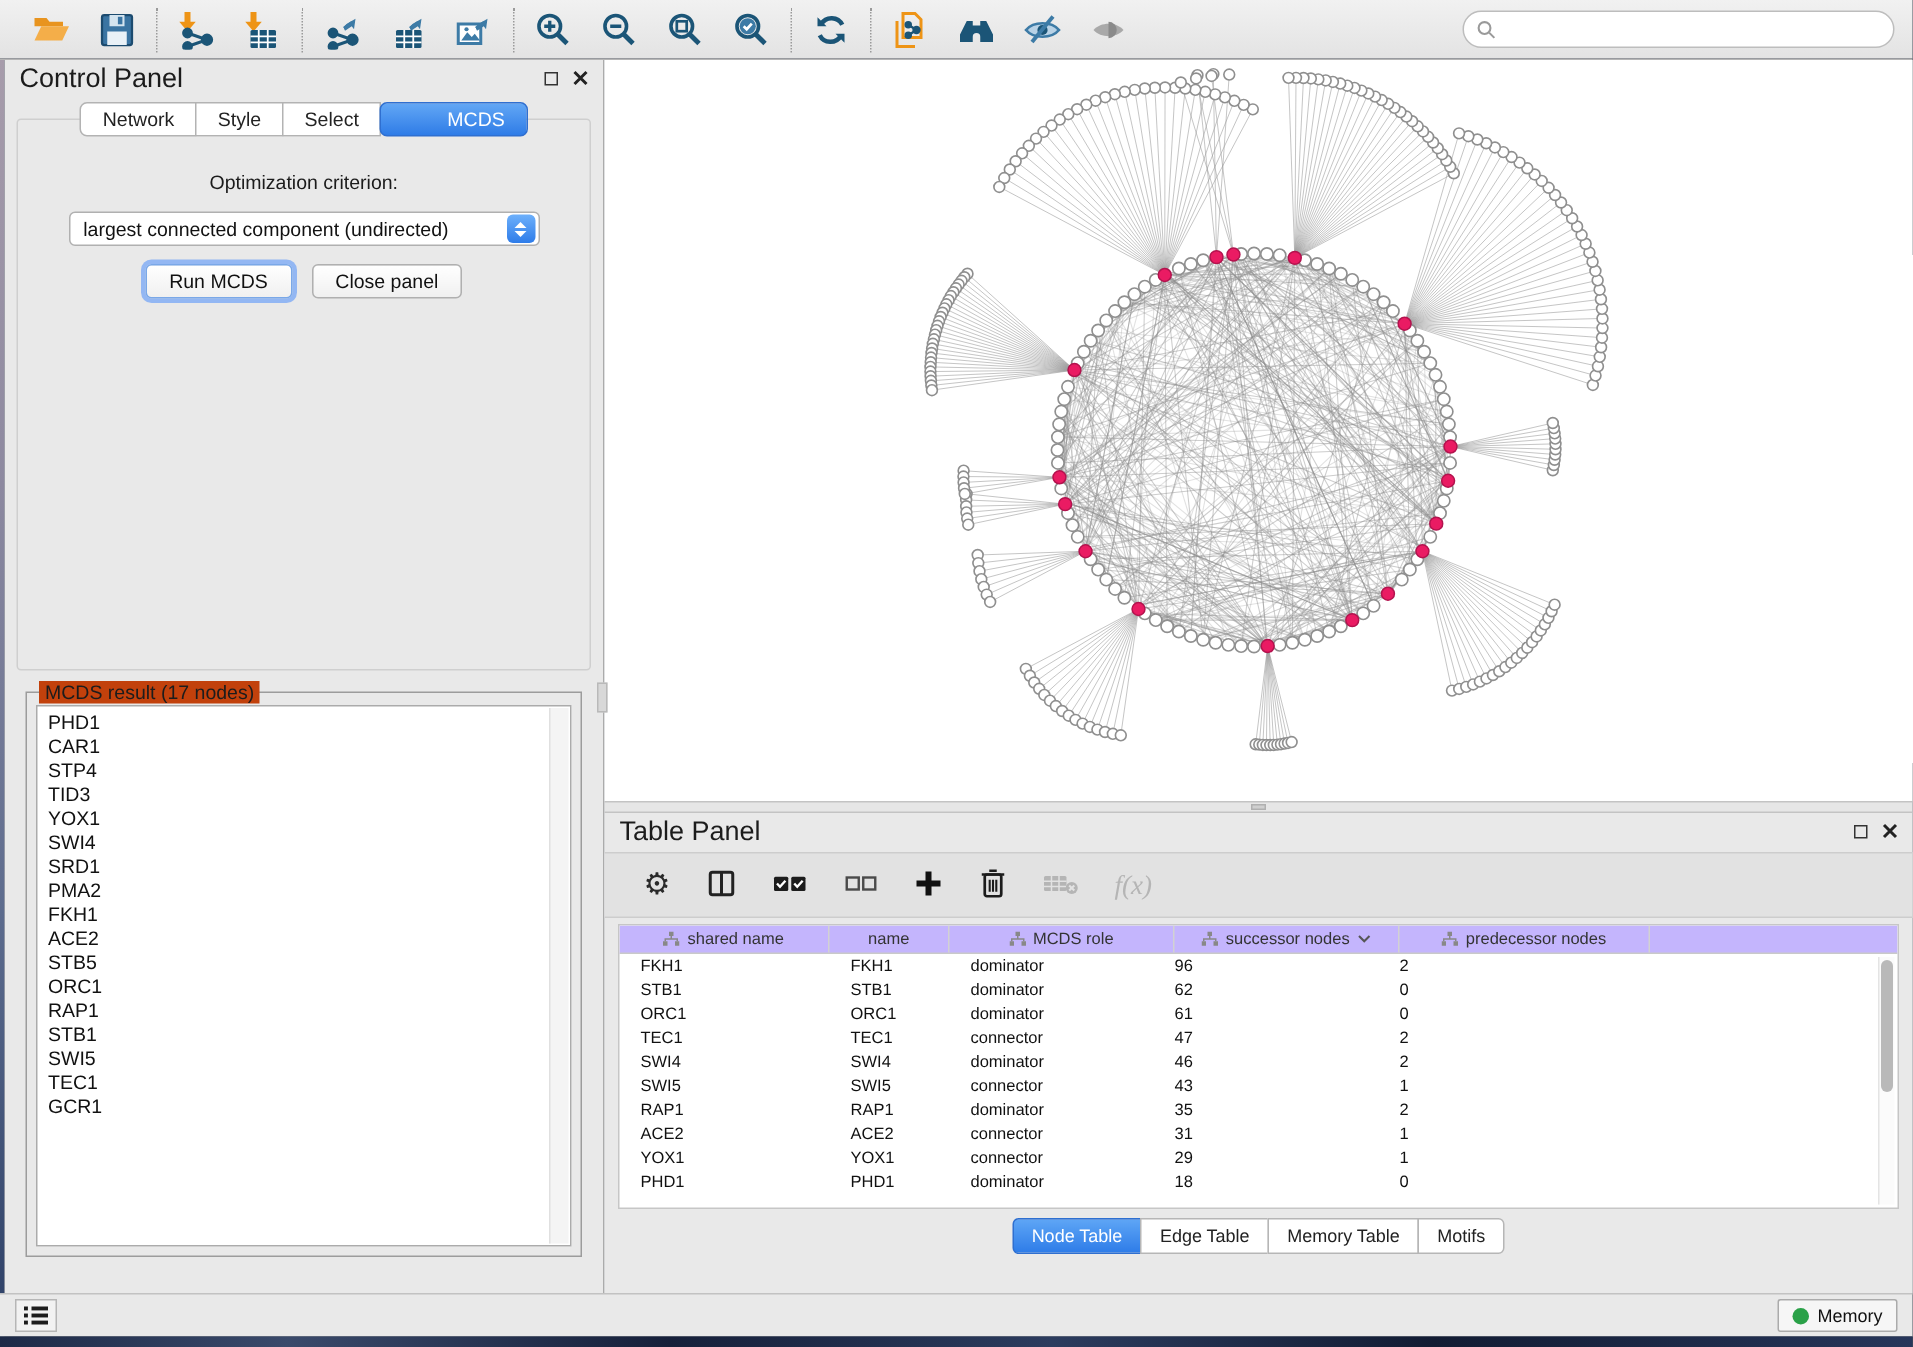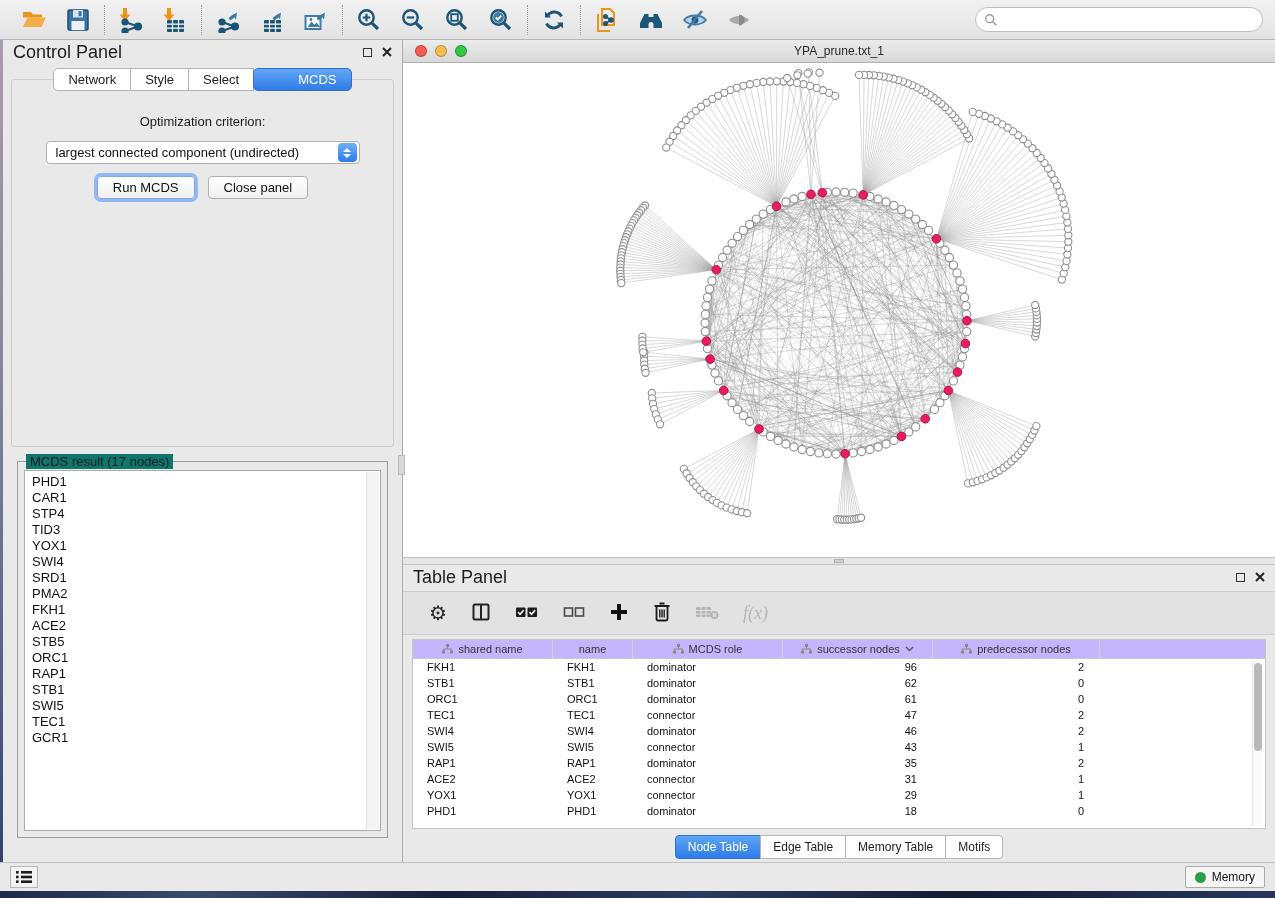--- a/index.html
+++ b/index.html
@@ -58,21 +58,21 @@
   .tri-down { width:0; height:0; border-left:4px solid transparent; border-right:4px solid transparent;
     border-top:4px solid #fff; }
   .cp-btn-row { margin-top:12px; display:flex; justify-content:center; gap:13px; }
   .cp-btn { font-size:13px; font-family:"Liberation Sans",sans-serif; color:#111;
     background:linear-gradient(#ffffff,#f0f0f0); border:1px solid #b0b0b0; border-radius:4px;
     padding:3px 15px; }
   .cp-btn.focused { box-shadow:0 0 0 3px rgba(90,150,250,.6); border-color:#7aa8e8; }
 
   .result-group { flex:1; margin:14px 14px 24px; border:1px solid #9c9c9c; position:relative;
     padding:10px 6px 6px; }
-  .result-legend { position:absolute; top:-8px; left:8px; background:#0f766e; padding:0 4px;
+  .result-legend { position:absolute; top:-8px; left:8px; background:#c2410c; padding:0 4px;
     font-size:13px; color:#1c1c1c; }
   .result-list { position:absolute; inset:8px 6px 6px; background:#fff; border:1px solid #ababab;
     overflow:hidden; padding:3px 0 0 7px; }
   .result-item { font-size:13px; line-height:16px; color:#111; }
   .result-scroll { position:absolute; top:1px; bottom:1px; right:1px; width:13px;
     background:#f4f4f4; border-left:1px solid #e0e0e0; }
 
   
   .right-col { position:absolute; left:403px; top:40px; right:0; bottom:36px;
     display:flex; flex-direction:column; background:#e9e9e9; }
@@ -104,21 +104,21 @@
   .fx-text { font-family:"Liberation Serif", serif; font-style:italic; font-size:18px; color:#b5b5b5; }
 
   .table-wrap { margin:4px 9px 0; background:#fff; border:1px solid #c6c6c6; height:190px;
     position:relative; overflow:hidden; }
   .thead { display:flex; height:19px; background:#c4b5fd; border-bottom:1px solid #c9c9c9; }
   .th { display:flex; align-items:center; justify-content:center; gap:5px; font-size:11px;
     color:#333; border-right:1px solid #d2d2d2; overflow:hidden; }
   .trow { display:flex; height:16px; }
   .td { font-size:11px; color:#111; line-height:16px; white-space:nowrap; overflow:hidden; }
   .td.al { text-align:left; padding-left:14px; }
-  .td.ar { text-align:right; padding-right:16px; }
+  .td.ar { text-align:left; padding-right:16px; }
   .tbody-scroll { position:absolute; top:21px; bottom:2px; right:2px; width:11px;
     background:#fbfbfb; border-left:1px solid #e4e4e4; }
   .scroll-thumb { position:absolute; top:2px; left:1px; width:8px; height:88px;
     background:#b9b9b9; border-radius:5px; }
 
   .table-tabs { display:flex; justify-content:center; margin-top:6px; }
   .t-tab { font-size:12px; color:#222; background:#fff; border:1px solid #b6b6b6;
     padding:4px 12px; margin-left:-1px; }
   .t-tab:first-child { border-radius:4px 0 0 4px; margin-left:0; }
   .t-tab:last-child { border-radius:0 4px 4px 0; }
@@ -360,28 +360,20 @@
           <div class="result-item">SWI5</div>
           <div class="result-item">TEC1</div>
           <div class="result-item">GCR1</div>
         </div>
     </div>
   </div>
 
   <div class="v-grip"></div>
 
   <div class="right-col">
-    <div class="net-titlebar">
-      <span class="traffic">
-        <span class="light red"></span>
-        <span class="light yellow"></span>
-        <span class="light green"></span>
-      </span>
-      <span class="net-title">YPA_prune.txt_1</span>
-    </div>
     <div class="net-canvas">
       <svg id="graph-svg" viewBox="0 0 872 494">
           <line x1="466.9" y1="386.5" x2="512.7" y2="156.1" stroke="#9b9b9b" stroke-opacity="0.3" stroke-width="0.7"></line>
           <line x1="559.5" y1="226.1" x2="340.4" y2="352.6" stroke="#9b9b9b" stroke-opacity="0.3" stroke-width="0.7"></line>
           <line x1="450.1" y1="389.9" x2="302.0" y2="260.0" stroke="#9b9b9b" stroke-opacity="0.3" stroke-width="0.7"></line>
           <line x1="562.9" y1="242.9" x2="475.1" y2="136.0" stroke="#9b9b9b" stroke-opacity="0.3" stroke-width="0.7"></line>
           <line x1="319.6" y1="325.5" x2="519.4" y2="161.5" stroke="#9b9b9b" stroke-opacity="0.3" stroke-width="0.7"></line>
           <line x1="466.9" y1="133.5" x2="536.9" y2="339.7" stroke="#9b9b9b" stroke-opacity="0.3" stroke-width="0.7"></line>
           <line x1="466.9" y1="133.5" x2="531.5" y2="173.6" stroke="#9b9b9b" stroke-opacity="0.3" stroke-width="0.7"></line>
           <line x1="346.6" y1="161.5" x2="415.9" y2="389.9" stroke="#9b9b9b" stroke-opacity="0.3" stroke-width="0.7"></line>

